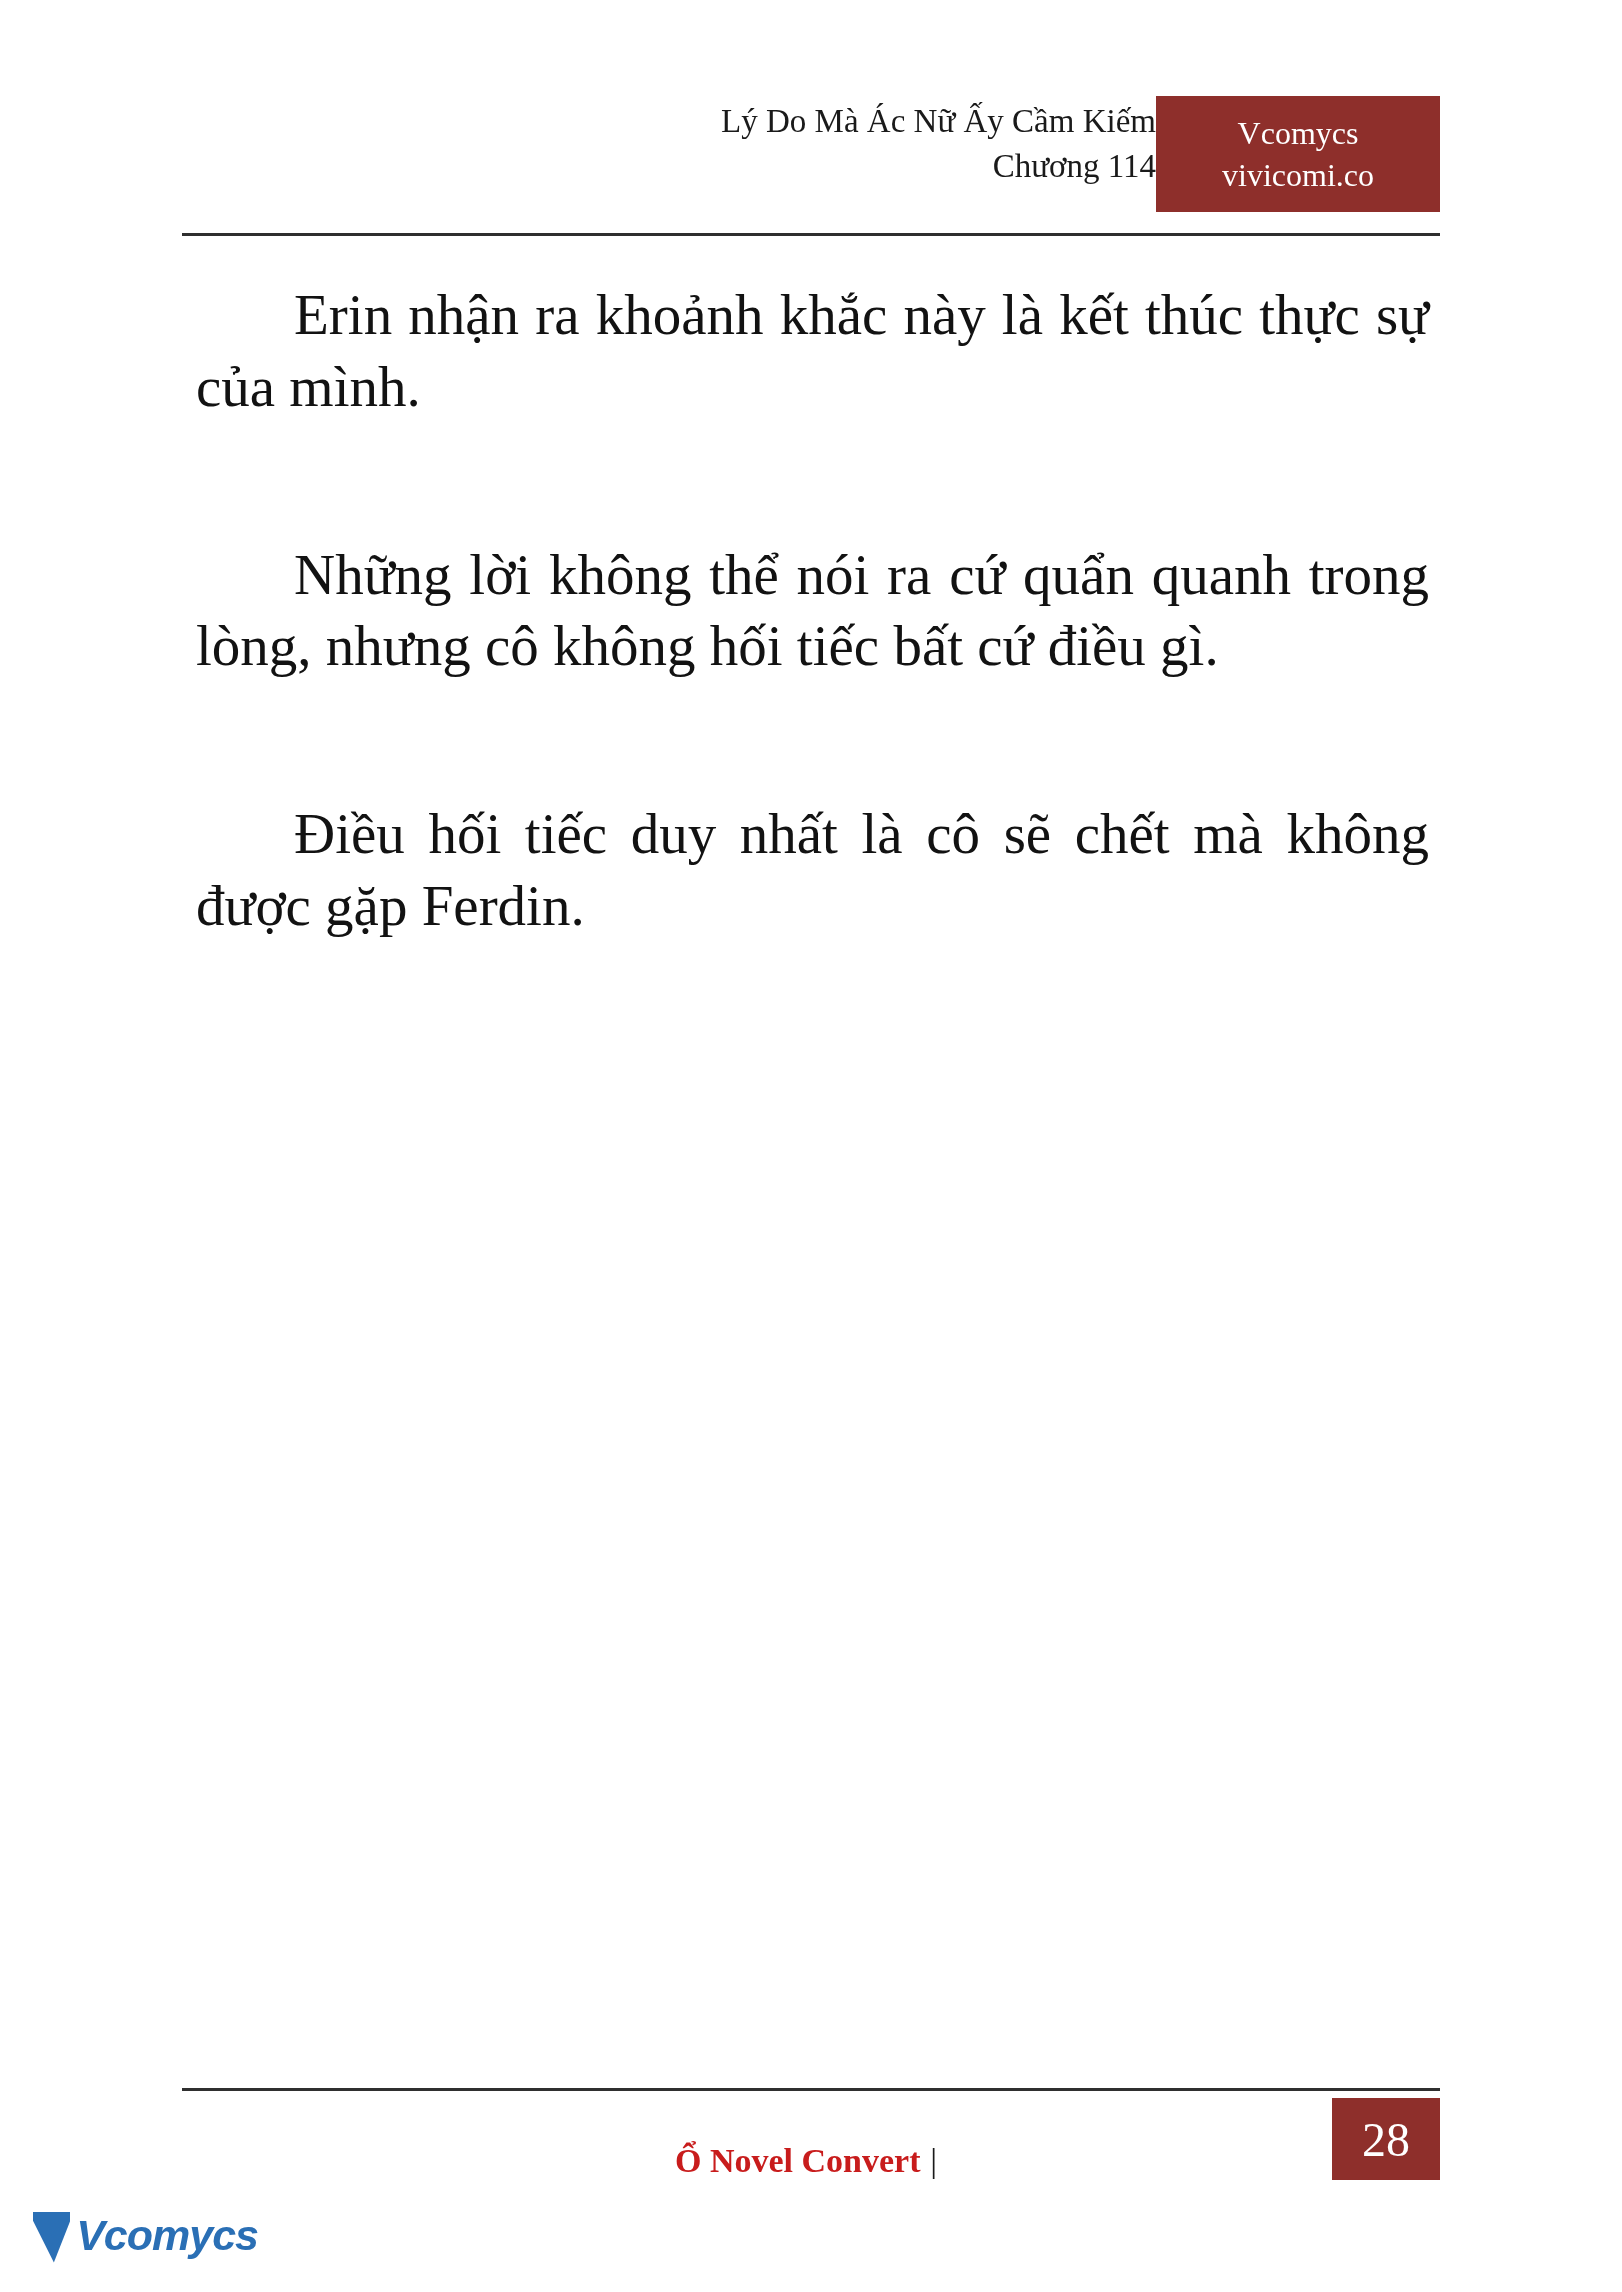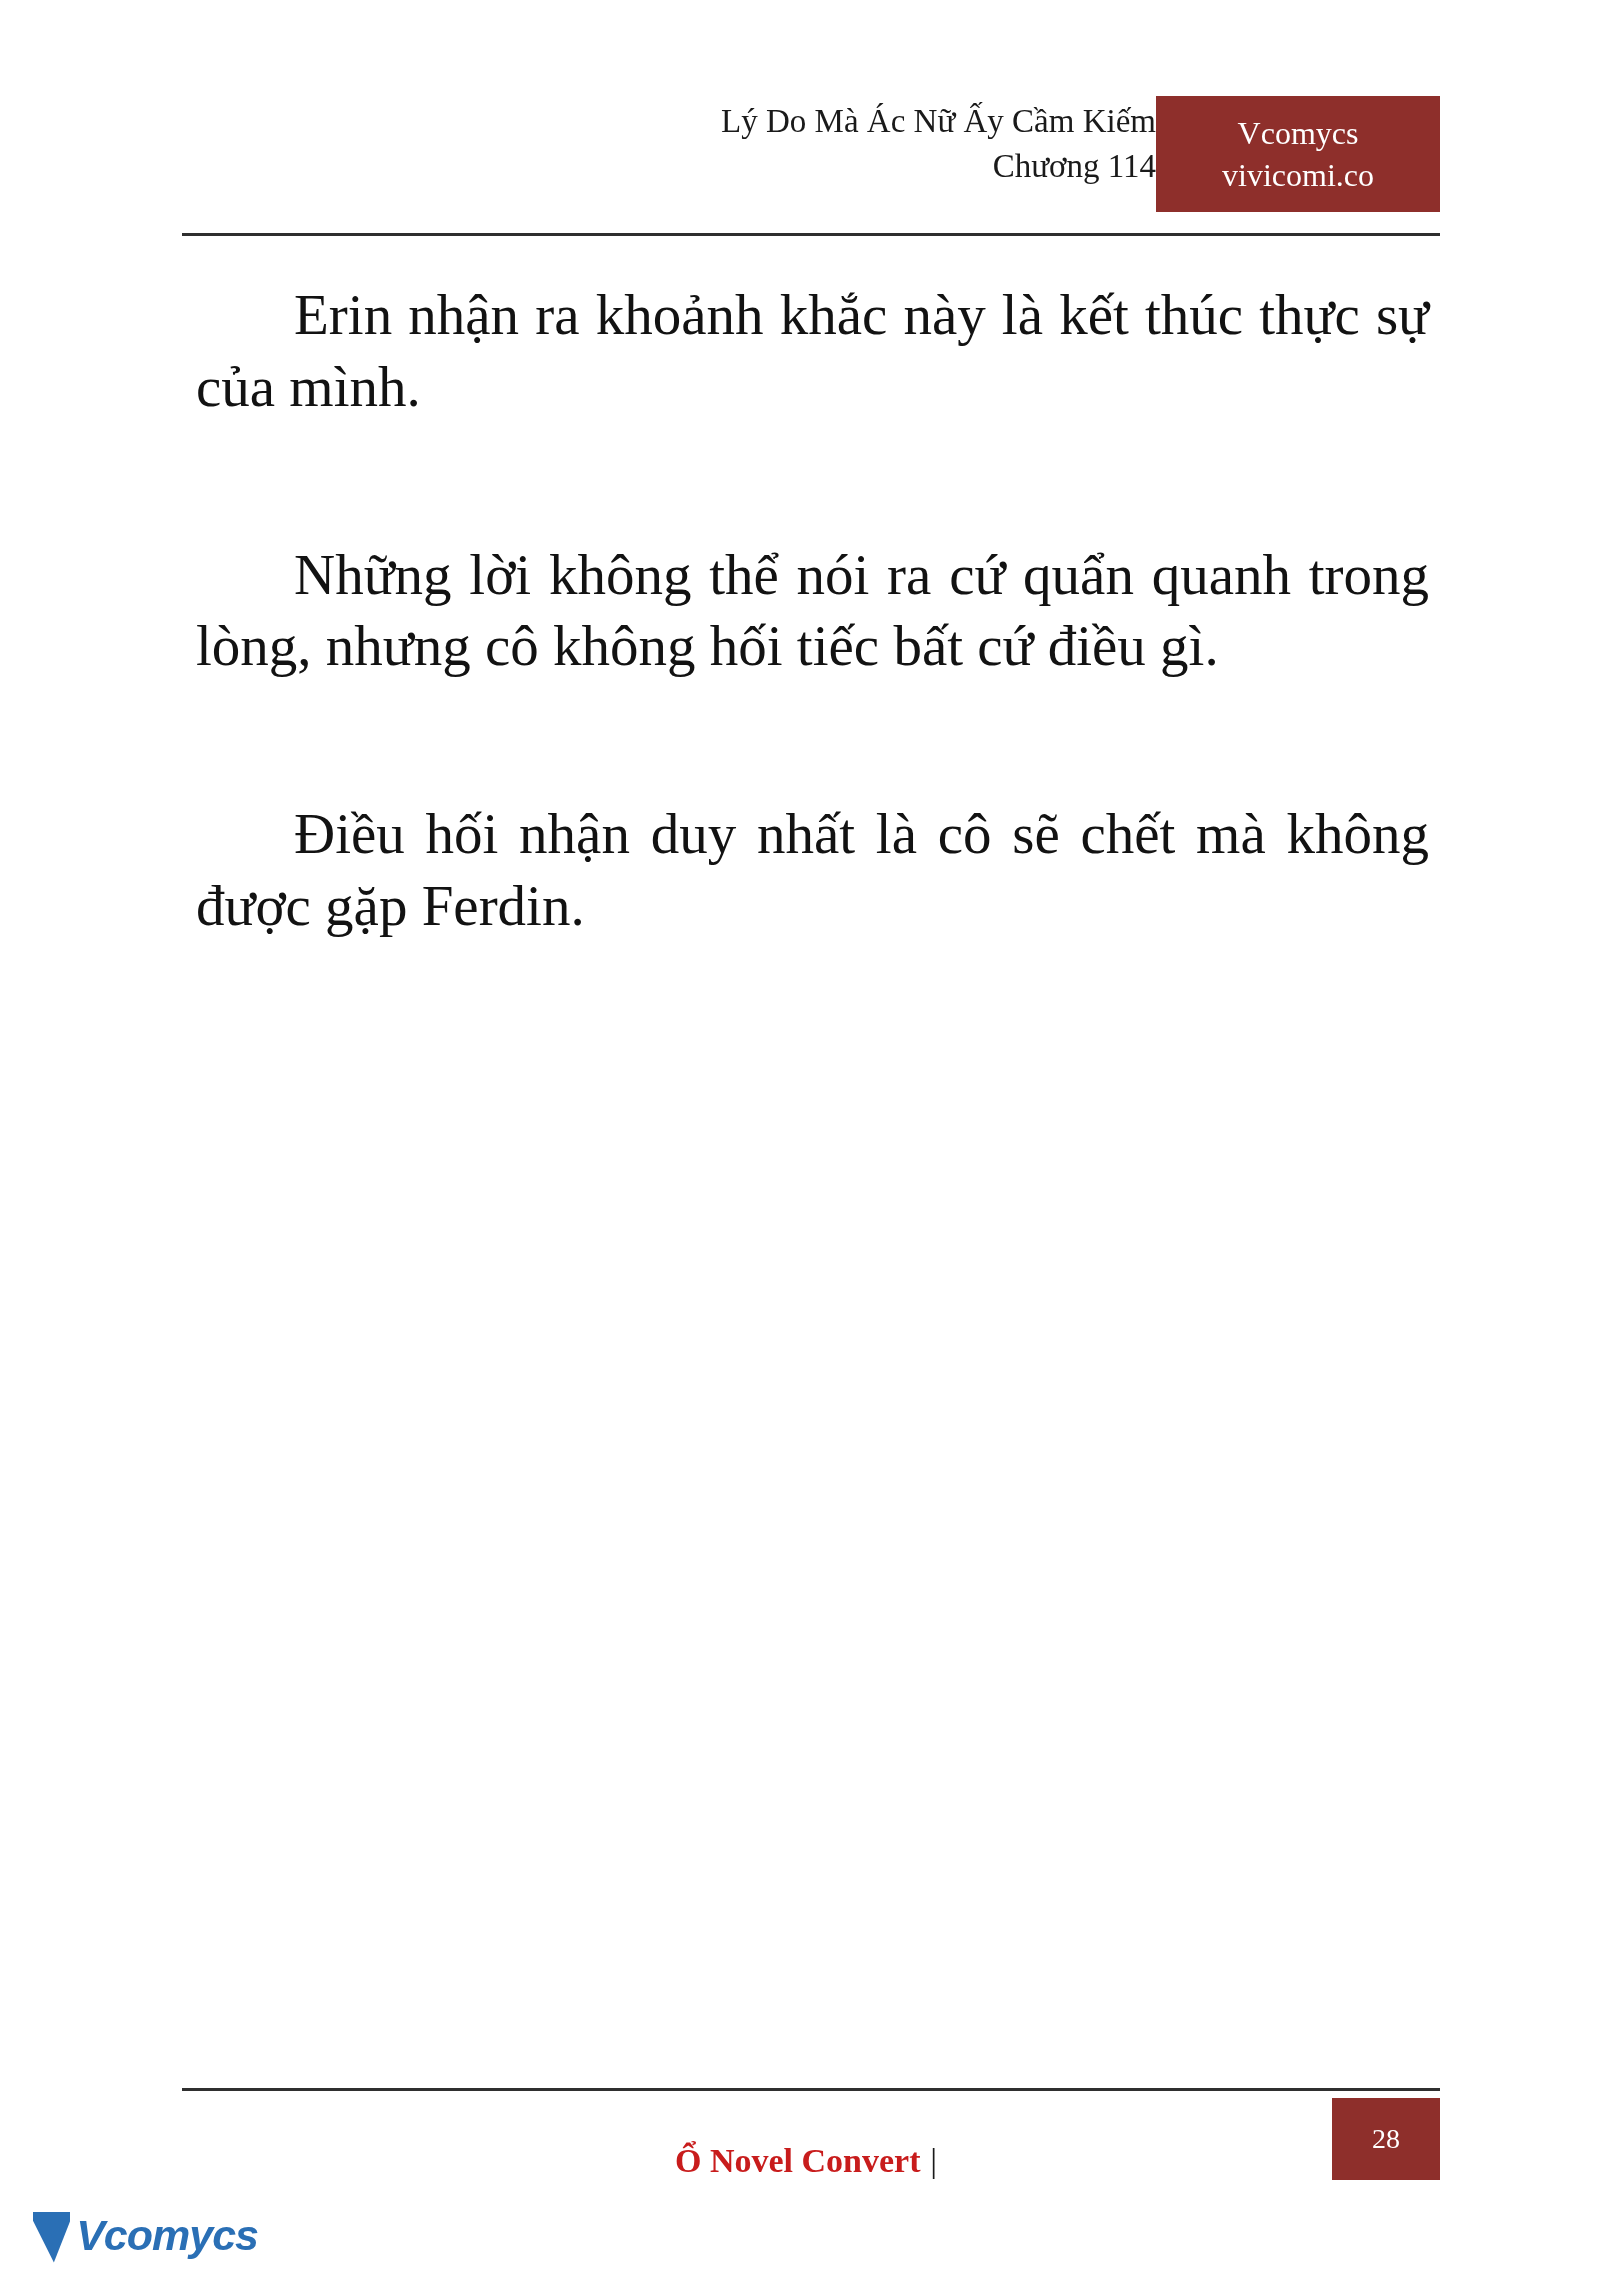--- a/index.html
+++ b/index.html
@@ -142,21 +142,21 @@
     position: absolute;
     right: 0;
     top: 0;
     width: 108px;
     height: 82px;
     background: #8e2f2b;
     color: #ffffff;
     display: flex;
     align-items: center;
     justify-content: center;
-    font-size: 28px;
+    font-size: 48px;
     font-family: "Liberation Serif", serif;
   }
 
   
   .watermark {
     position: absolute;
     left: 33px;
     top: 2184px;
     width: 225px;
     height: 78px;
@@ -194,21 +194,21 @@
     <div class="header-badge">
       <span>Vcomycs</span>
       <span>vivicomi.co</span>
     </div>
   </div>
   <div class="header-rule"></div>
 
   <div class="content">
     <p class="para">Erin nhận ra khoảnh khắc này là kết thúc thực sự của mình.</p>
     <p class="para">Những lời không thể nói ra cứ quẩn quanh trong lòng, nhưng cô không hối tiếc bất cứ điều gì.</p>
-    <p class="para">Điều hối nhận duy nhất là cô sẽ chết mà không được gặp Ferdin.</p>
+    <p class="para">Điều hối tiếc duy nhất là cô sẽ chết mà không được gặp Ferdin.</p>
   </div>
 
   <div class="footer-rule"></div>
   <div class="footer">
     <div class="footer-center">
       <span class="footer-brand">Ổ Novel Convert</span>
       <span class="footer-sep">|</span>
     </div>
     <div class="footer-pagebox">28</div>
   </div>

